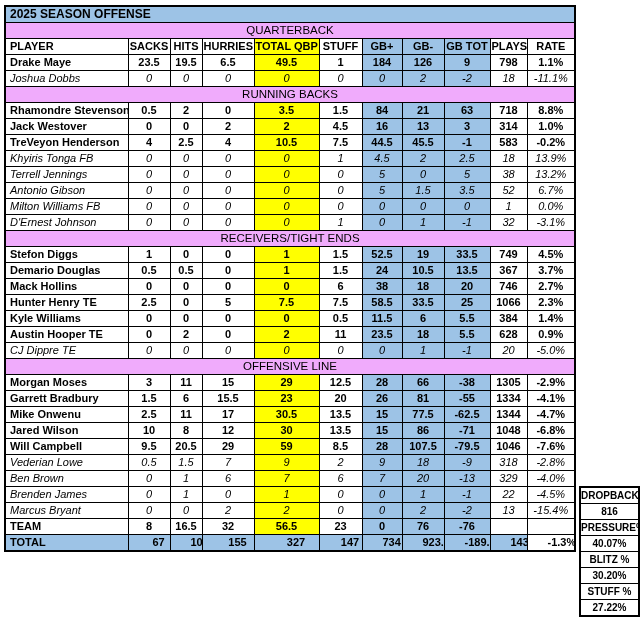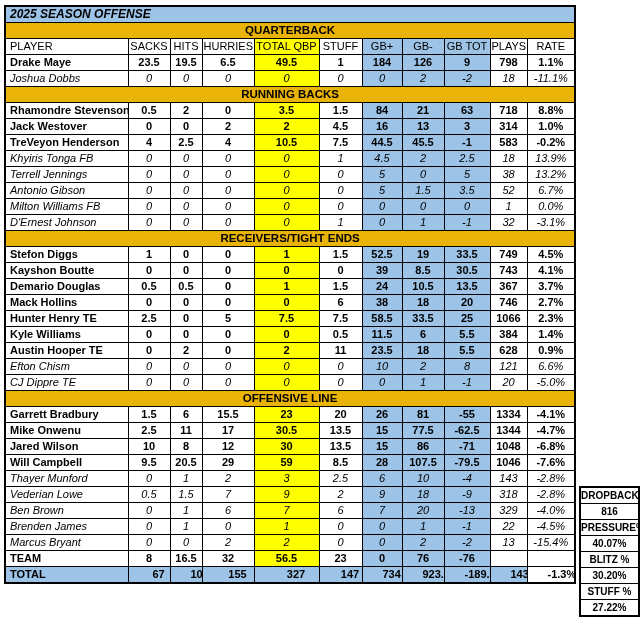--- a/index.html
+++ b/index.html
@@ -37,29 +37,28 @@
     overflow: hidden;
     white-space: nowrap;
     color: #000;
   }
   .title-cell {
     background: var(--fill-blue);
     text-align: left !important;
     font-weight: bold;
     font-size: 12px !important;
     padding-left: 4px !important;
-    font-style: italic;
   }
   .section-cell {
+    font-weight: normal;
+    font-size: 11.5px !important;
+    background: #f0abfc;
+  }
+  tr.header-row td {
     font-weight: bold;
-    font-size: 11.5px !important;
-    background: #eab308;
-  }
-  tr.header-row td {
-    font-weight: normal;
   }
   .main-table td.c0 {
     text-align: left;
     padding-left: 4px;
   }
   .main-table td.c4 { background: var(--fill-yellow); }
   .main-table td.c6,
   .main-table td.c7,
   .main-table td.c8 { background: var(--fill-blue); }
   tr.data-row td { font-weight: bold; }
@@ -279,33 +278,20 @@
           <td class="c3">0</td>
           <td class="c4">1</td>
           <td class="c5">1.5</td>
           <td class="c6">52.5</td>
           <td class="c7">19</td>
           <td class="c8">33.5</td>
           <td class="c9">749</td>
           <td class="c10">4.5%</td>
         </tr>
         <tr class="data-row">
-          <td class="c0">Kayshon Boutte</td>
-          <td class="c1">0</td>
-          <td class="c2">0</td>
-          <td class="c3">0</td>
-          <td class="c4">0</td>
-          <td class="c5">0</td>
-          <td class="c6">39</td>
-          <td class="c7">8.5</td>
-          <td class="c8">30.5</td>
-          <td class="c9">743</td>
-          <td class="c10">4.1%</td>
-        </tr>
-        <tr class="data-row">
           <td class="c0">Demario Douglas</td>
           <td class="c1">0.5</td>
           <td class="c2">0.5</td>
           <td class="c3">0</td>
           <td class="c4">1</td>
           <td class="c5">1.5</td>
           <td class="c6">24</td>
           <td class="c7">10.5</td>
           <td class="c8">13.5</td>
           <td class="c9">367</td>
@@ -357,47 +343,47 @@
           <td class="c3">0</td>
           <td class="c4">2</td>
           <td class="c5">11</td>
           <td class="c6">23.5</td>
           <td class="c7">18</td>
           <td class="c8">5.5</td>
           <td class="c9">628</td>
           <td class="c10">0.9%</td>
         </tr>
         <tr class="data-row italic">
-          <td class="c0">Efton Chism</td>
-          <td class="c1">0</td>
-          <td class="c2">0</td>
-          <td class="c3">0</td>
-          <td class="c4">0</td>
-          <td class="c5">0</td>
-          <td class="c6">10</td>
-          <td class="c7">2</td>
-          <td class="c8">8</td>
-          <td class="c9">121</td>
-          <td class="c10">6.6%</td>
-        </tr>
-        <tr class="data-row italic">
           <td class="c0">CJ Dippre TE</td>
           <td class="c1">0</td>
           <td class="c2">0</td>
           <td class="c3">0</td>
           <td class="c4">0</td>
           <td class="c5">0</td>
           <td class="c6">0</td>
           <td class="c7">1</td>
           <td class="c8">-1</td>
           <td class="c9">20</td>
           <td class="c10">-5.0%</td>
         </tr>
         <tr class="section-row">
           <td colspan="11" class="section-cell">OFFENSIVE LINE</td>
+        </tr>
+        <tr class="data-row">
+          <td class="c0">Morgan Moses</td>
+          <td class="c1">3</td>
+          <td class="c2">11</td>
+          <td class="c3">15</td>
+          <td class="c4">29</td>
+          <td class="c5">12.5</td>
+          <td class="c6">28</td>
+          <td class="c7">66</td>
+          <td class="c8">-38</td>
+          <td class="c9">1305</td>
+          <td class="c10">-2.9%</td>
         </tr>
         <tr class="data-row">
           <td class="c0">Garrett Bradbury</td>
           <td class="c1">1.5</td>
           <td class="c2">6</td>
           <td class="c3">15.5</td>
           <td class="c4">23</td>
           <td class="c5">20</td>
           <td class="c6">26</td>
           <td class="c7">81</td>
@@ -436,33 +422,20 @@
           <td class="c1">9.5</td>
           <td class="c2">20.5</td>
           <td class="c3">29</td>
           <td class="c4">59</td>
           <td class="c5">8.5</td>
           <td class="c6">28</td>
           <td class="c7">107.5</td>
           <td class="c8">-79.5</td>
           <td class="c9">1046</td>
           <td class="c10">-7.6%</td>
-        </tr>
-        <tr class="data-row italic">
-          <td class="c0">Thayer Munford</td>
-          <td class="c1">0</td>
-          <td class="c2">1</td>
-          <td class="c3">2</td>
-          <td class="c4">3</td>
-          <td class="c5">2.5</td>
-          <td class="c6">6</td>
-          <td class="c7">10</td>
-          <td class="c8">-4</td>
-          <td class="c9">143</td>
-          <td class="c10">-2.8%</td>
         </tr>
         <tr class="data-row italic">
           <td class="c0">Vederian Lowe</td>
           <td class="c1">0.5</td>
           <td class="c2">1.5</td>
           <td class="c3">7</td>
           <td class="c4">9</td>
           <td class="c5">2</td>
           <td class="c6">9</td>
           <td class="c7">18</td>

